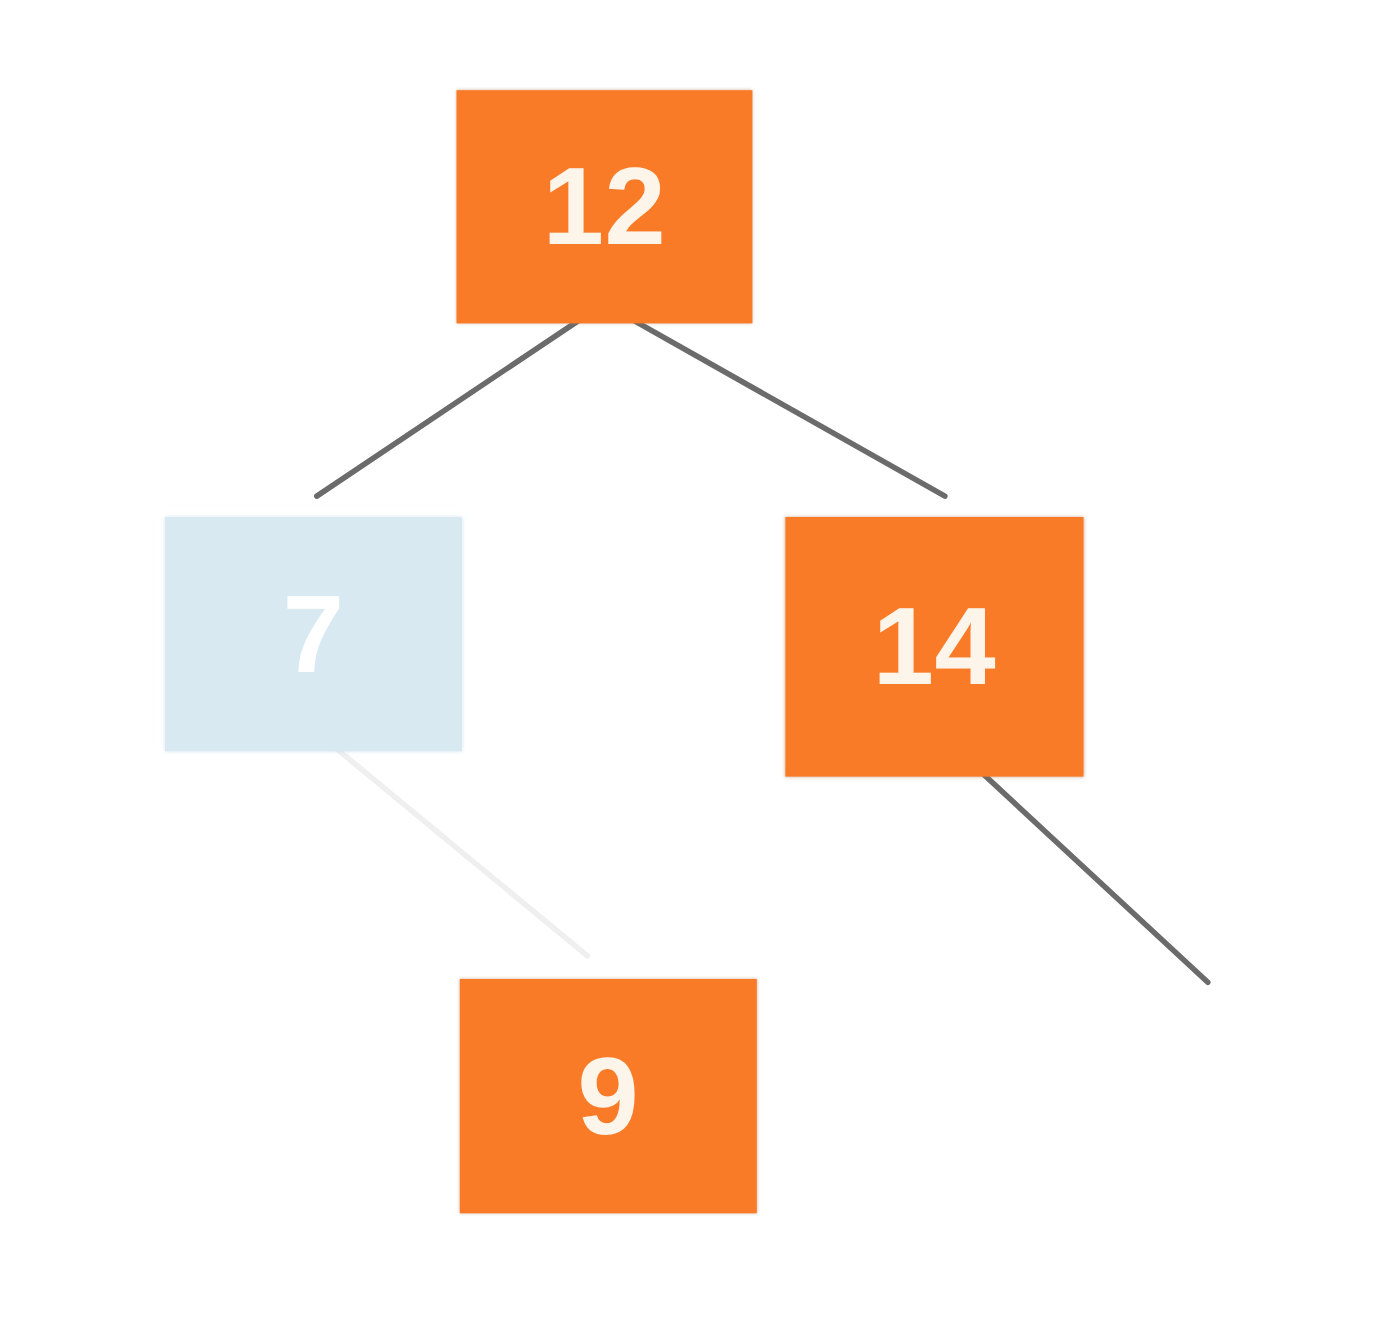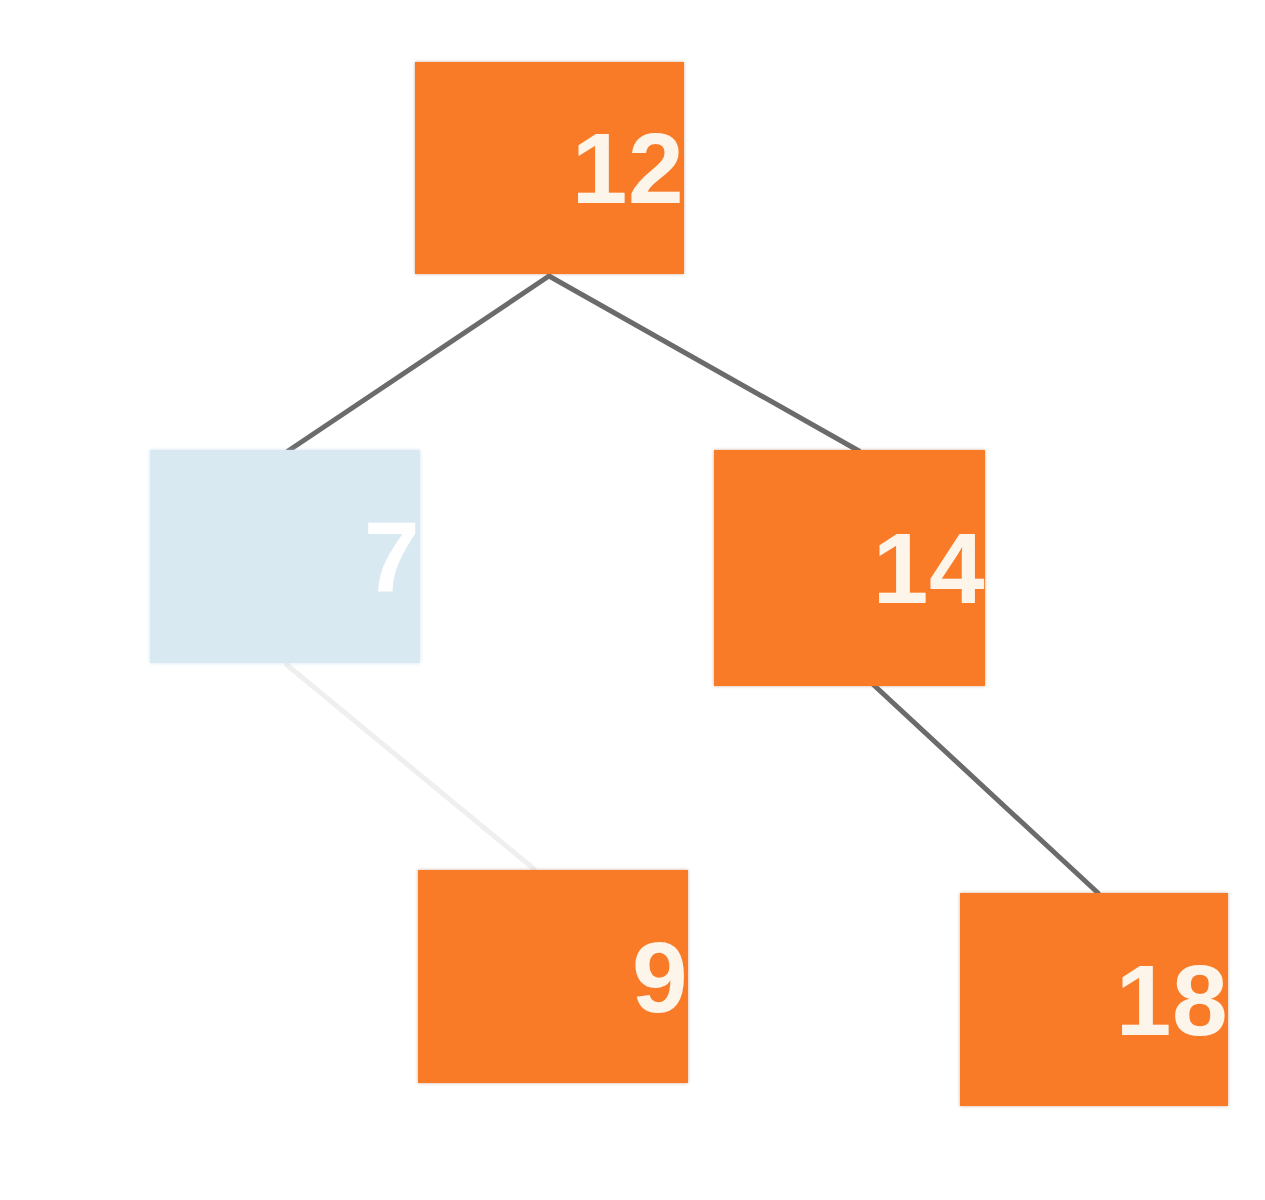--- a/index.html
+++ b/index.html
@@ -23,23 +23,24 @@
     left: 0;
     top: 0;
     width: 1265px;
     height: 1200px;
     pointer-events: none;
   }
   .node {
     position: absolute;
     display: flex;
     align-items: center;
-    justify-content: flex-end;
+    justify-content: center;
     box-sizing: border-box;
     z-index: 5;
+    margin-top: 20px;
   }
   .node-label {
     font-family: "Liberation Sans", sans-serif;
     font-weight: bold;
     letter-spacing: 0.5px;
     line-height: 1;
     user-select: none;
   }
   
   #node-12 {
@@ -102,17 +103,14 @@
   </div>
 
   <div class="node" id="node-14" style="left: 714px; top: 450px; width: 271px; height: 236px; background: rgb(249, 123, 40);">
     <span class="node-label" style="color: rgb(253, 245, 234);">14</span>
   </div>
 
   <div class="node" id="node-9" style="left: 418px; top: 870px; width: 270px; height: 213px; background: rgb(249, 123, 40);">
     <span class="node-label" style="color: rgb(253, 245, 234);">9</span>
   </div>
 
-  <div class="node" id="node-18" style="left: 960px; top: 893px; width: 268px; height: 213px; background: rgb(249, 123, 40);">
-    <span class="node-label" style="color: rgb(253, 245, 234);">18</span>
-  </div>
 
 </div>
 
 </body></html>

